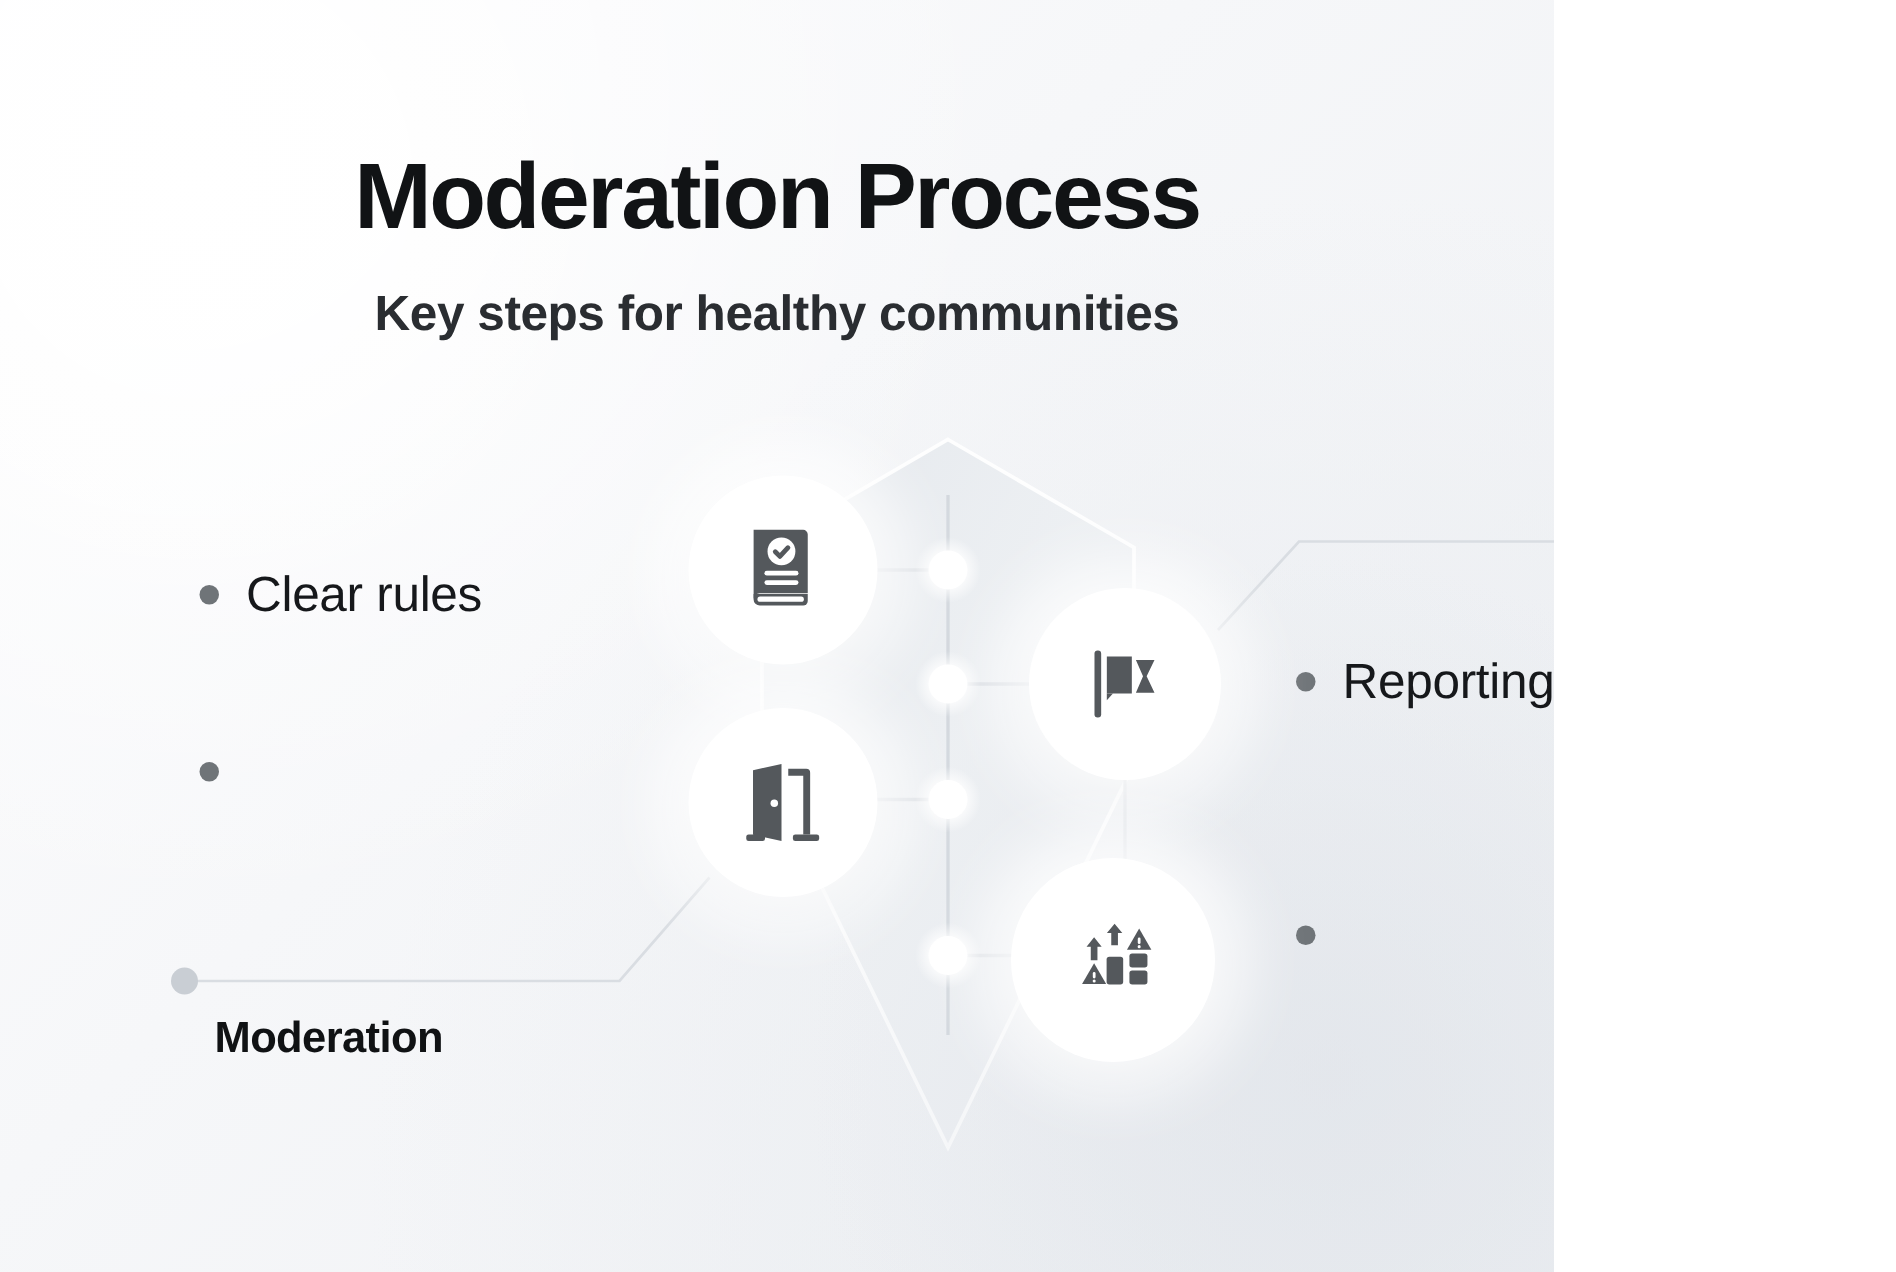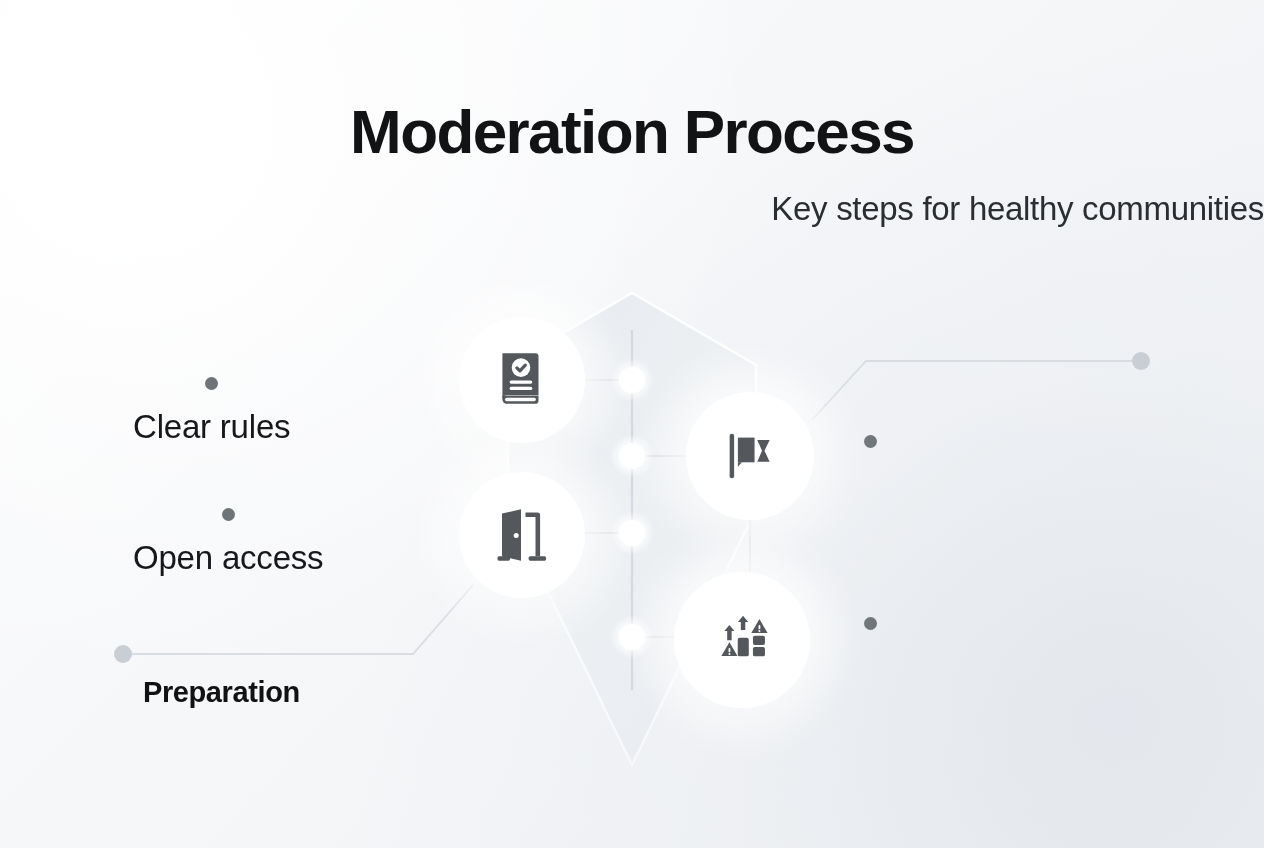--- a/index.html
+++ b/index.html
@@ -7,21 +7,21 @@
     margin: 0;
     padding: 0;
     background: #ffffff;
   }
   body {
     font-family: "Liberation Sans", "DejaVu Sans", sans-serif;
   }
 
   #canvas {
     position: relative;
-    width: 1264px;
+    width: 1036px;
     height: 848px;
     overflow: hidden;
     background:
       radial-gradient(circle at 12% 8%, #ffffff 0%, rgba(255,255,255,0) 46%),
       radial-gradient(circle at 88% 94%, #e9ecf0 0%, rgba(233,236,240,0) 55%),
       linear-gradient(135deg, #fdfdfe 0%, #f6f7f9 42%, #eef0f3 100%);
   }
 
   
   .blob {
@@ -57,23 +57,23 @@
     font-size: 62px;
     font-weight: 700;
     letter-spacing: -1.6px;
     color: #111315;
     white-space: nowrap;
   }
   .subtitle {
     position: absolute;
     left: 0; right: 0;
     top: 190px;
-    text-align: right;
+    text-align: center;
     font-size: 33px;
-    font-weight: 400;
+    font-weight: 700;
     letter-spacing: -0.3px;
     color: #2a2d31;
     white-space: nowrap;
   }
 
   
   .group-label {
     position: absolute;
     font-size: 29px;
     font-weight: 700;
@@ -84,21 +84,20 @@
   #label-prep { left: 143px; top: 676px; }
   #label-action { left: 879px; top: 302px; }
 
   
   .bullet-row {
     position: absolute;
     display: flex;
     align-items: center;
     gap: 18px;
     white-space: nowrap;
-    flex-direction: column;
   }
   .bullet-dot {
     width: 13px;
     height: 13px;
     border-radius: 50%;
     background: #6f7478;
     flex: 0 0 auto;
   }
   .bullet-text {
     font-size: 33px;
@@ -188,33 +187,33 @@
 
     <g>
       <polyline points="812,420 866,361 1136,361" fill="none" stroke="#d9dde2" stroke-width="1.8"></polyline>
       <circle cx="1141" cy="361" r="9" fill="#c9ced4"></circle>
     </g>
   </svg>
 
   <div class="title">Moderation Process</div>
   <div class="subtitle">Key steps for healthy communities</div>
 
-  <div class="group-label" id="label-prep">Preparation</div>
+  <div class="group-label" id="label-prep">Moderation</div>
 
   <div class="bullet-row" id="bullet-left-0">
     <span class="bullet-dot"></span>
     <span class="bullet-text">Clear rules</span>
   </div>
   <div class="bullet-row" id="bullet-left-1">
     <span class="bullet-dot"></span>
-    <span class="bullet-text">Open access</span>
   </div>
 
   <div class="bullet-row" id="bullet-right-0">
     <span class="bullet-dot"></span>
+    <span class="bullet-text">Reporting</span>
   </div>
   <div class="bullet-row" id="bullet-right-1">
     <span class="bullet-dot"></span>
   </div>
 
   <div class="medallion" id="med-rules">
     <svg width="66" height="66" viewBox="0 0 64 64">
       <path class="icon-fill" d="M13 6h32a3 3 0 0 1 3 3v38H17a4 4 0 0 0-4 4V6z"></path>
       <path class="icon-fill" d="M13 47.5h35v4.5a3 3 0 0 1-3 3H17a4 4 0 0 1-4-4v-3.5z"></path>
       <rect x="15.5" y="49.2" width="30" height="3.4" rx="1.7" fill="#ffffff"></rect>

